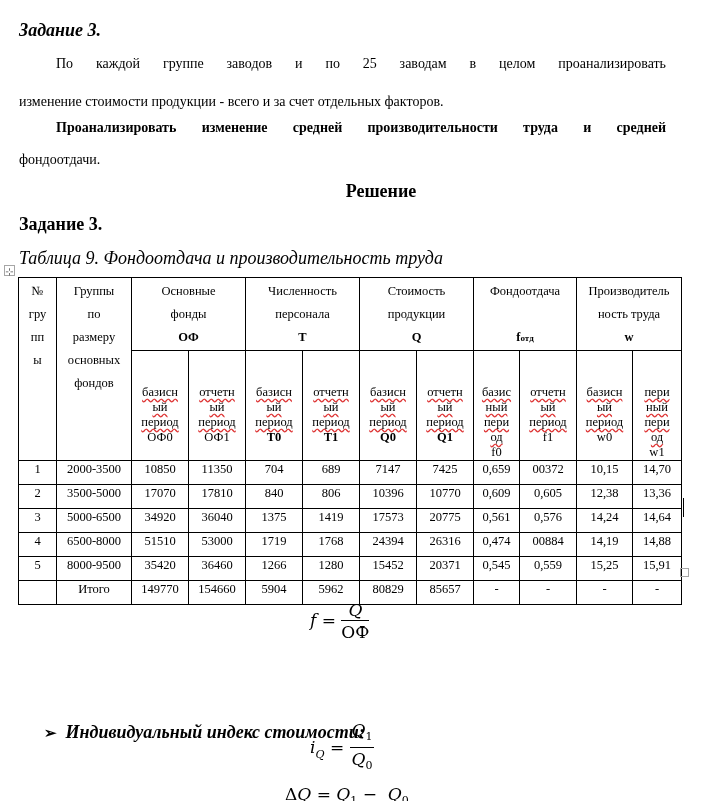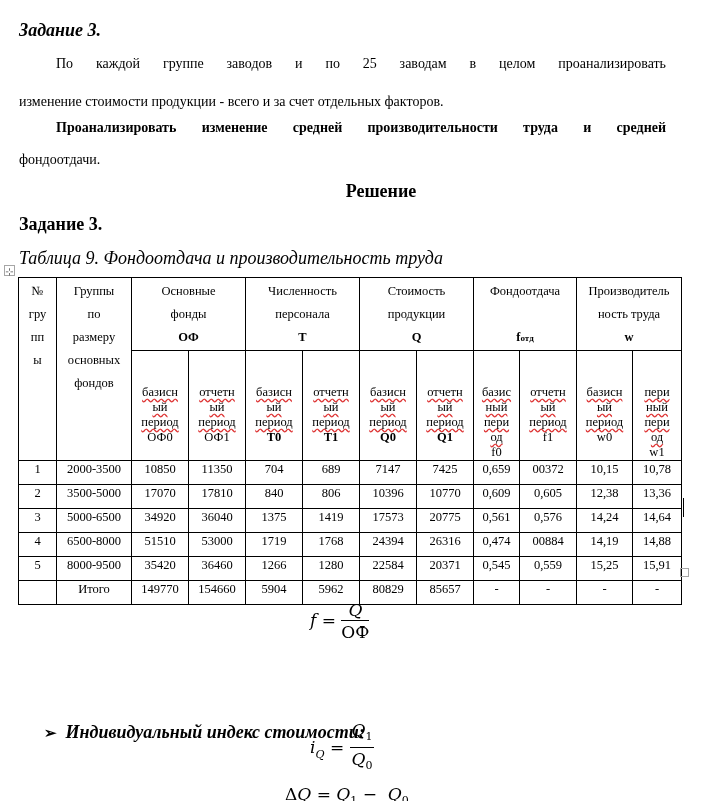--- a/index.html
+++ b/index.html
@@ -222,21 +222,21 @@
         <td>2000-3500</td>
         <td>10850</td>
         <td>11350</td>
         <td>704</td>
         <td>689</td>
         <td>7147</td>
         <td>7425</td>
         <td>0,659</td>
         <td>00372</td>
         <td>10,15</td>
-        <td>10,78</td>
+        <td>14,70</td>
       </tr>
       <tr class="data">
         <td>2</td>
         <td>3500-5000</td>
         <td>17070</td>
         <td>17810</td>
         <td>840</td>
         <td>806</td>
         <td>10396</td>
         <td>10770</td>
@@ -273,21 +273,21 @@
         <td>14,19</td>
         <td>14,88</td>
       </tr>
       <tr class="data">
         <td>5</td>
         <td>8000-9500</td>
         <td>35420</td>
         <td>36460</td>
         <td>1266</td>
         <td>1280</td>
-        <td>22584</td>
+        <td>15452</td>
         <td>20371</td>
         <td>0,545</td>
         <td>0,559</td>
         <td>15,25</td>
         <td>15,91</td>
       </tr>
       <tr class="data">
         <td></td>
         <td>Итого</td>
         <td>149770</td>

